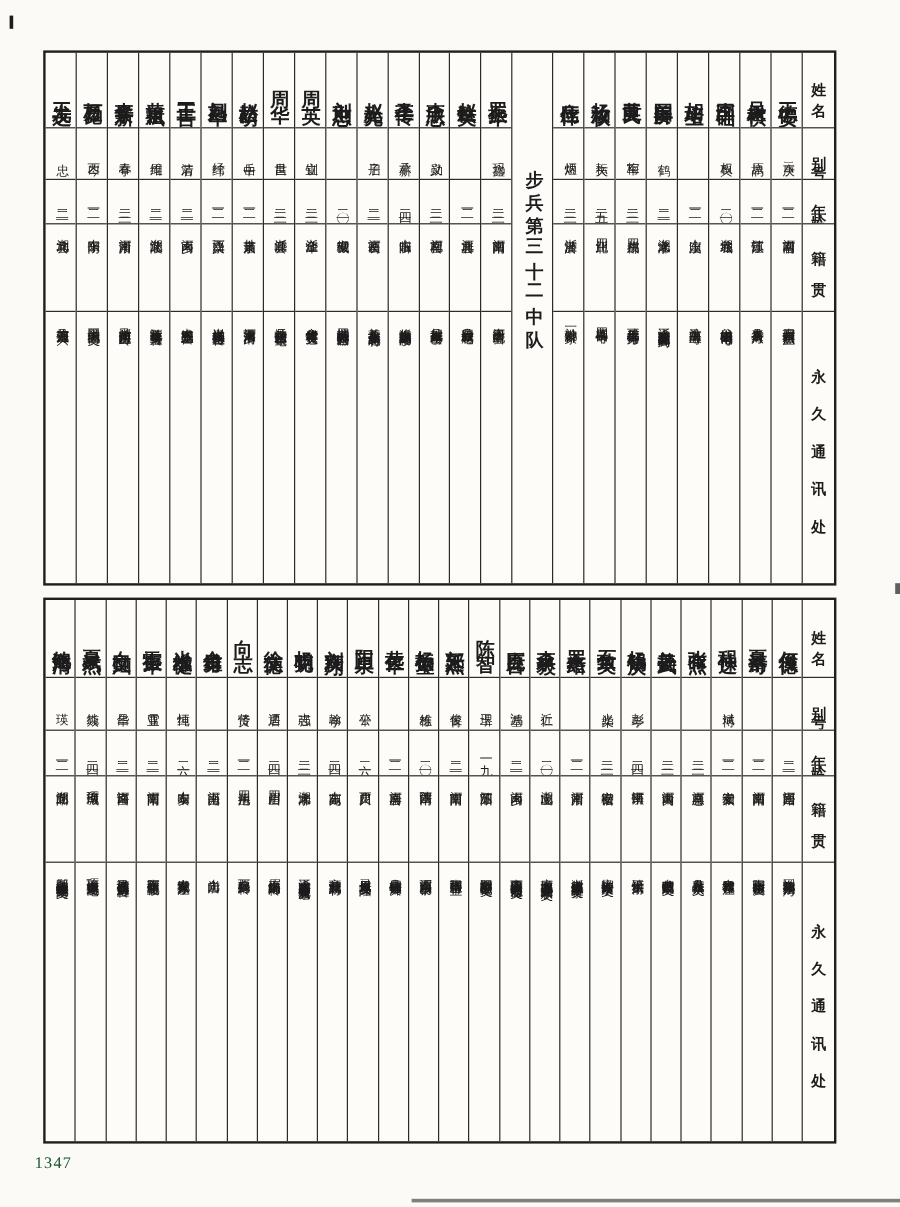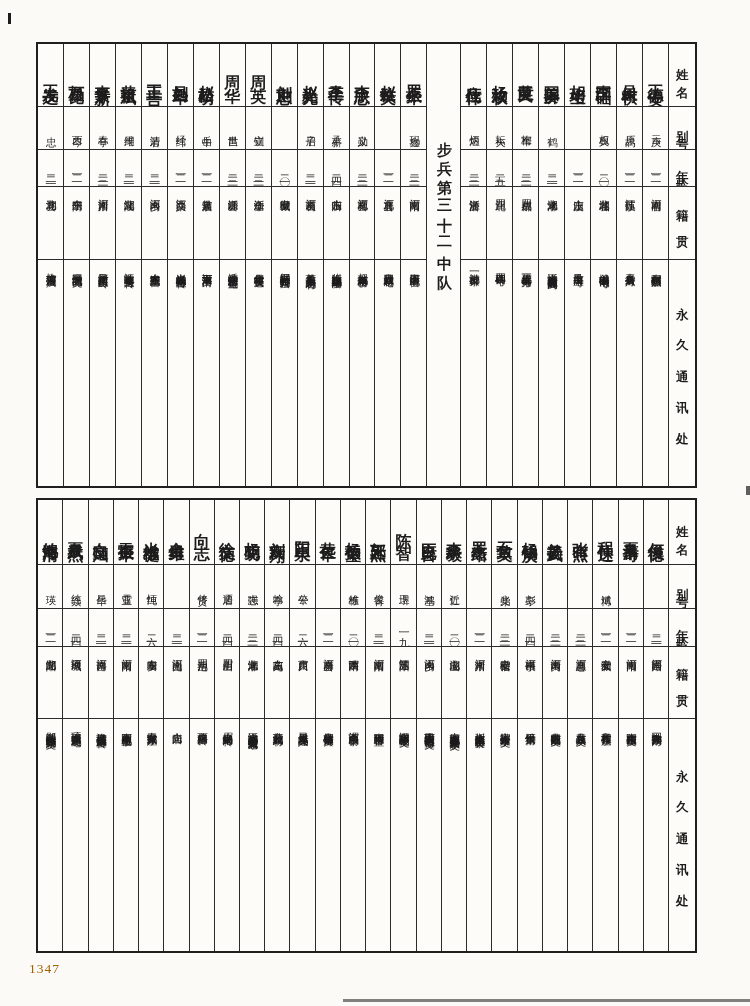--- a/index.html
+++ b/index.html
@@ -62,21 +62,21 @@
   .h-name span{letter-spacing:1.4em;}
   .h-alias span,.h-age span{letter-spacing:0.65em;}
   .h-origin span{letter-spacing:2.1em;}
   .h-addr span{letter-spacing:2.5em;}
   
   .title-col .cell{border-bottom:none;align-items:flex-start;padding-top:86px;}
   .title-col span{font-size:15px;font-weight:bold;letter-spacing:19px;}
   
   .page-number{
     position:absolute;left:29px;top:961px;
-    font-size:13.5px;letter-spacing:1px;color:#a16207;
+    font-size:13.5px;letter-spacing:1px;color:#14532d;
   }
   
   .art{position:absolute;background:#1c1c1c;}
   .art-1{left:8px;top:13px;width:3px;height:11px;}
   .art-2{left:343px;top:999px;width:407px;height:3px;opacity:.55;}
   .art-3{left:746px;top:486px;width:4px;height:9px;opacity:.7;}
 </style>
 </head>
 <body>
 

